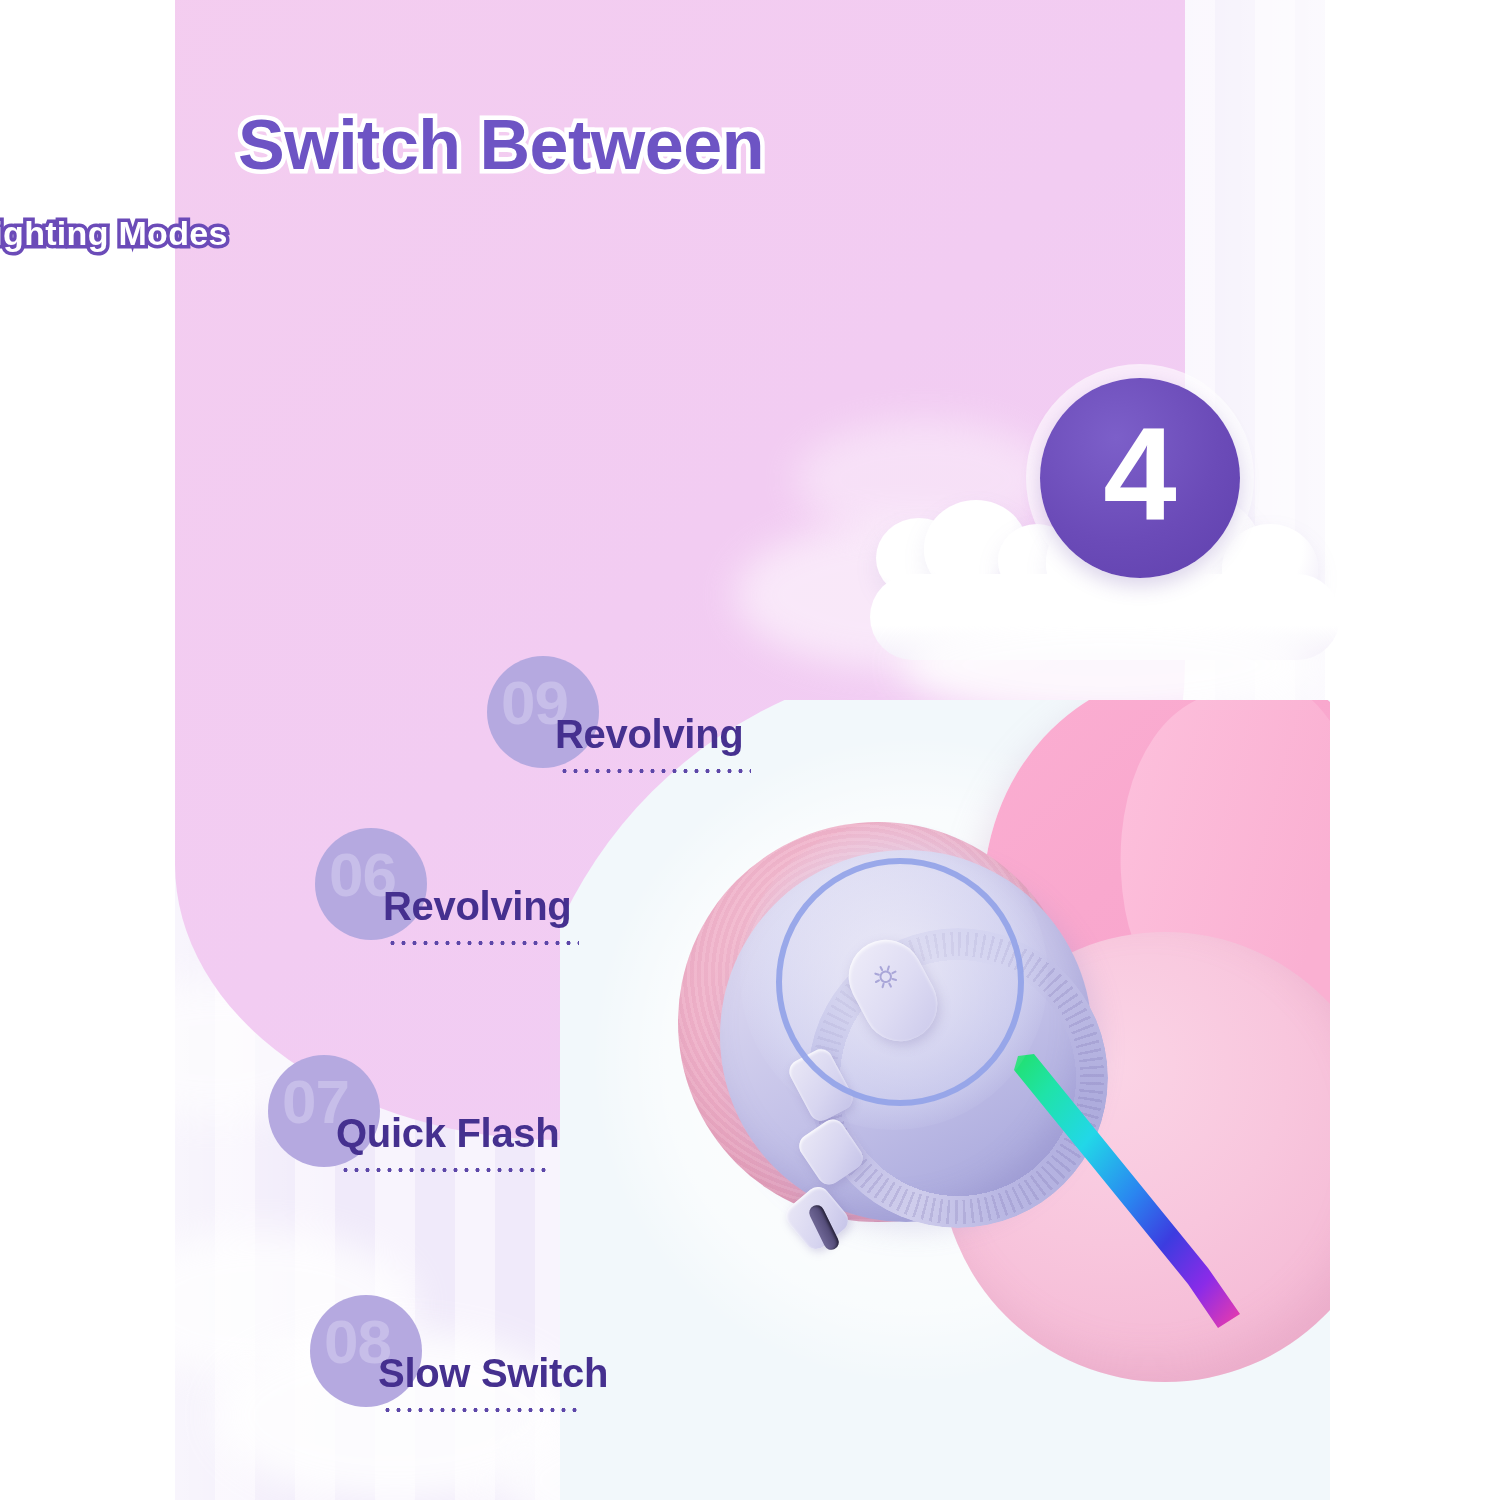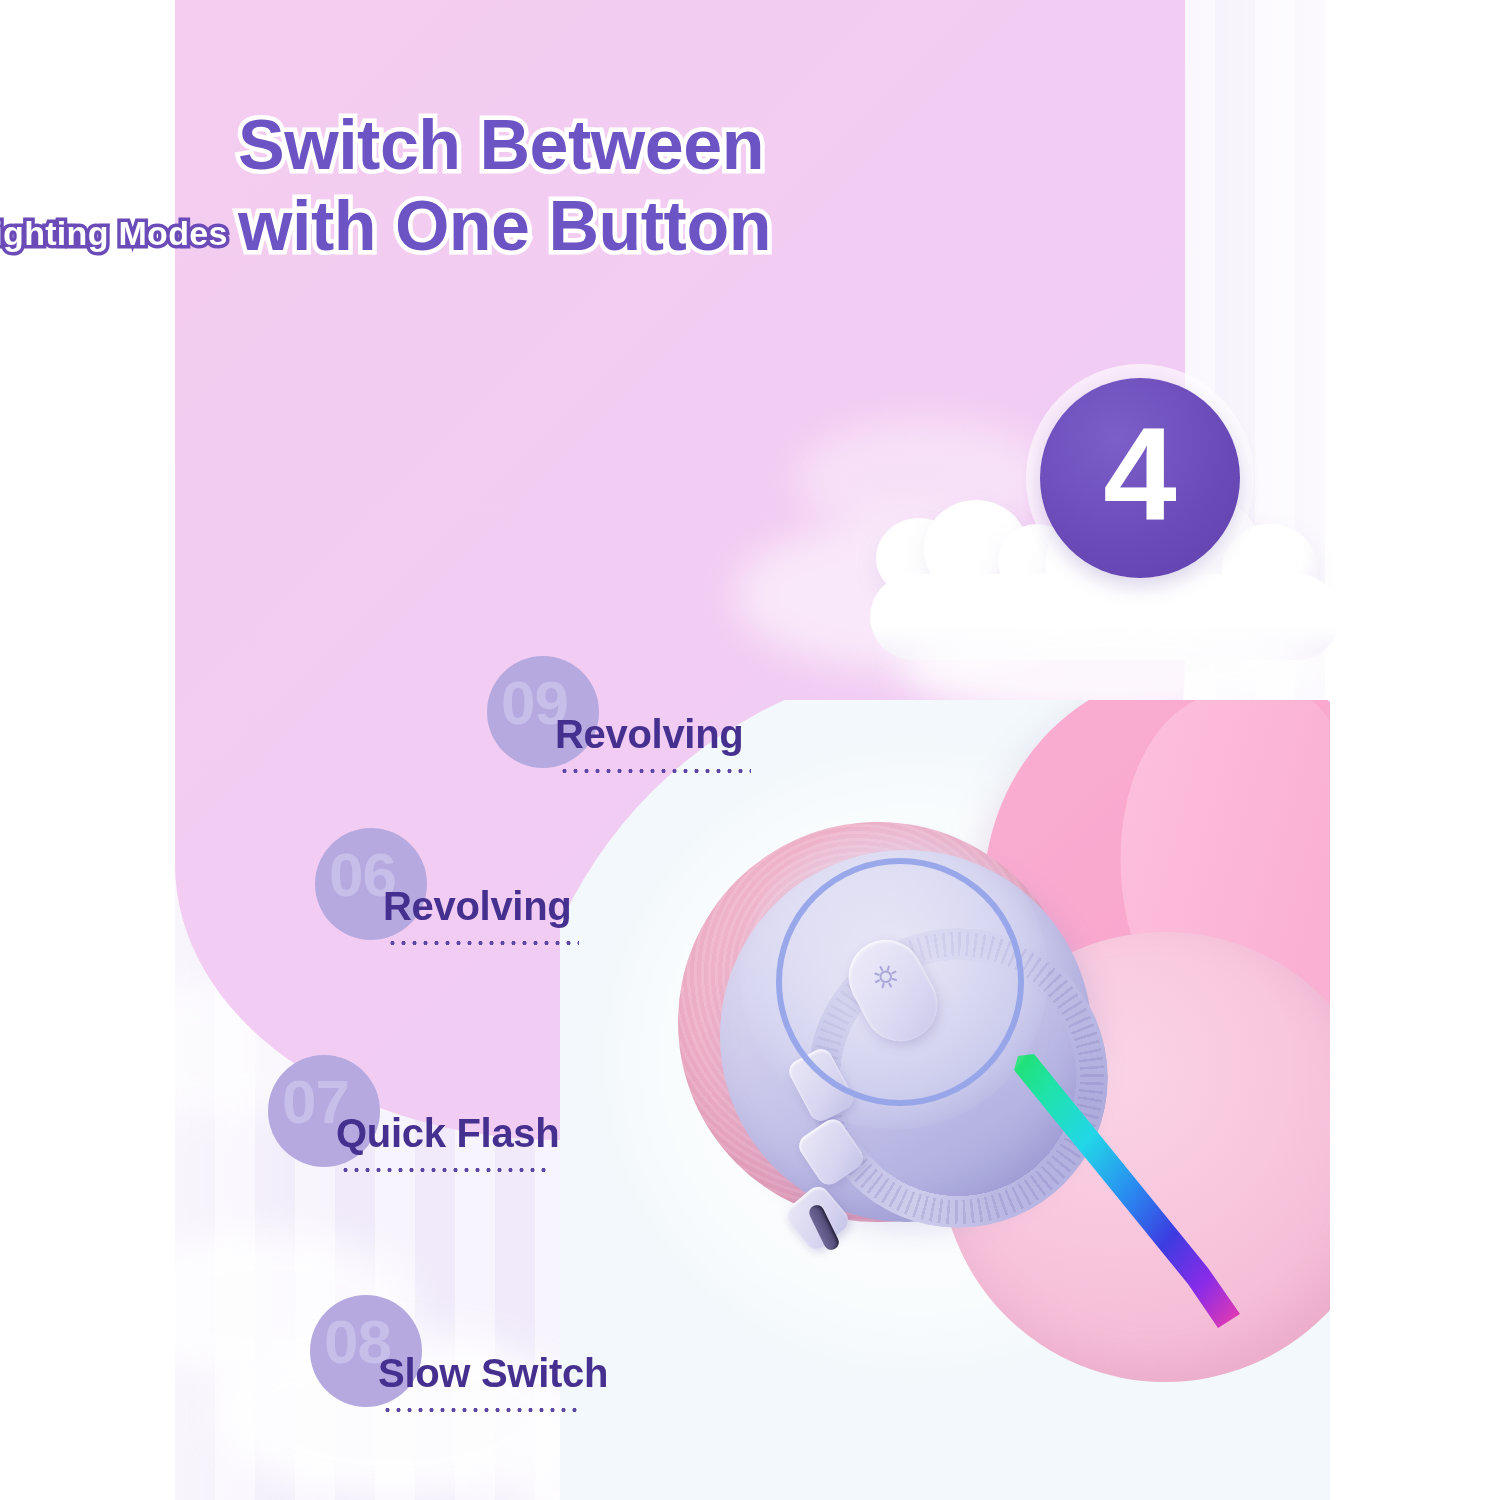--- a/index.html
+++ b/index.html
@@ -159,21 +159,20 @@
     <div class="cloud3d" style="left:176px;top:18px;width:118px;height:110px;"></div>
     <div class="cloud3d" style="left:252px;top:2px;width:142px;height:132px;"></div>
     <div class="cloud3d" style="left:352px;top:34px;width:96px;height:90px;"></div>
     <div style="position:absolute;left:0;top:84px;width:470px;height:86px;border-radius:44px;
                 background:linear-gradient(180deg,#FFFFFF 0%,#FFFFFF 60%,#F2EDF9 100%);"></div>
     <div class="cloudwisp" style="left:30px;top:120px;width:420px;height:110px;opacity:.85;"></div>
   </div>
 
   <h1 id="headline">
     <span class="ln">Switch Between</span>
-    <span class="ln">with One Button</span>
   </h1>
 
 
   <div id="badge-wrap">
     <div id="badge-halo"></div>
     <div id="badge">
       <span id="badge-num">4</span>
     </div>
   </div>
   <div id="badge-label">Lighting Modes</div>

